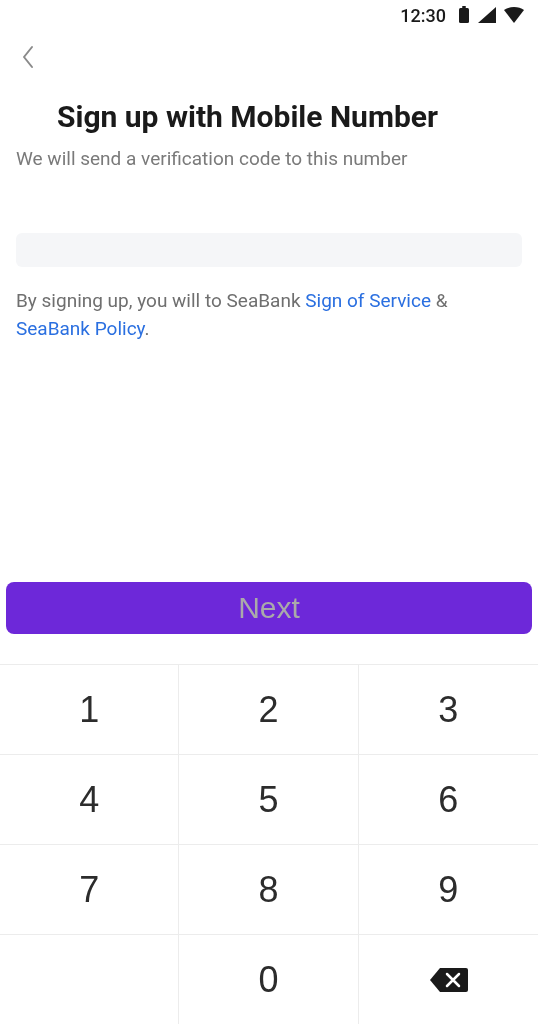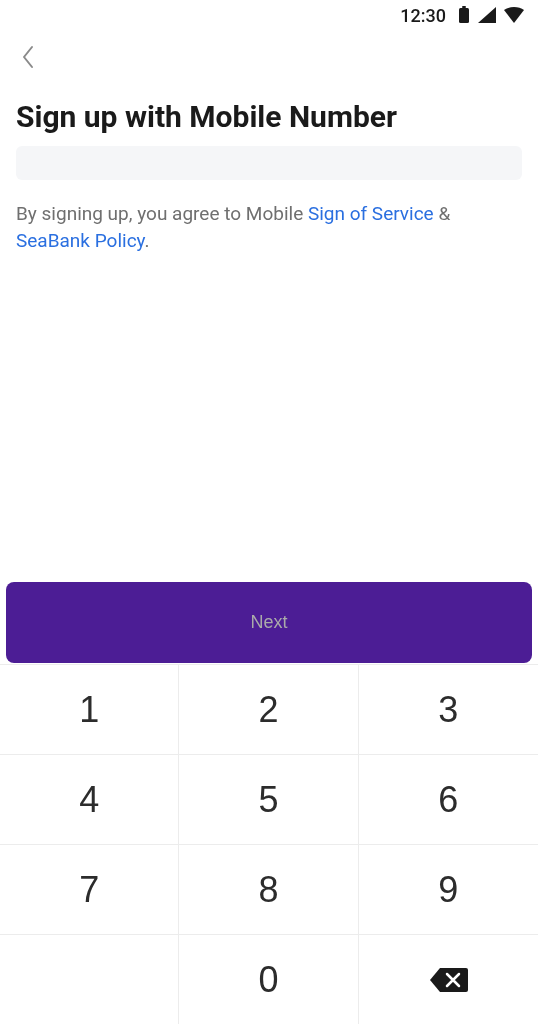--- a/index.html
+++ b/index.html
@@ -42,20 +42,21 @@
     }
     .content {
       padding: 12px 16px 0 16px;
     }
     .title {
       font-size: 30px;
       font-weight: 700;
       color: #1a1a1a;
       line-height: 1.25;
       margin-bottom: 10px;
+      margin-left: 41px;
     }
     .subtitle {
       font-size: 19px;
       color: #7a7a7a;
       line-height: 1.35;
       margin-bottom: 62px;
     }
     .input-card {
       background: #f5f6f8;
       border-radius: 6px;
@@ -83,24 +84,24 @@
     }
     .next-wrap {
       position: absolute;
       left: 0;
       right: 0;
       top: 582px;
       padding: 0 6px;
     }
     .next-btn {
       width: 100%;
-      height: 81px;
-      background: #4c1d95;
+      height: 52px;
+      background: #6d28d9;
       color: #aaaaaa;
-      font-size: 18px;
+      font-size: 30px;
       border: none;
       border-radius: 8px;
       cursor: pointer;
     }
     .keypad {
       position: absolute;
       left: 0;
       right: 0;
       bottom: 0;
       display: grid;
@@ -154,26 +155,27 @@
     <span>
       <svg width="14" height="24" viewBox="0 0 14 24" fill="none">
           <path d="M11 2 L3 12 L11 22" stroke="#8a8a8a" stroke-width="2" stroke-linecap="round" stroke-linejoin="round"></path>
         </svg>
     </span>
   </button>
 </div>
 
 <div class="content">
   <h1 class="title">Sign up with Mobile Number</h1>
+  <p class="subtitle">We will send a verification code to this number</p>
 
   <div class="input-card">
   </div>
 
   <p class="agreement">
-    <span>By signing up, you agree to Mobile </span><a href="#">Sign of Service</a><span> &amp; </span><a href="#">SeaBank Policy</a><span>.</span>
+    <span>By signing up, you will to SeaBank </span><a href="#">Sign of Service</a><span> &amp; </span><a href="#">SeaBank Policy</a><span>.</span>
   </p>
 </div>
 
 <div class="next-wrap">
   <button class="next-btn">Next</button>
 </div>
 
 <div class="keypad">
   <button class="key">1</button>
   <button class="key">2</button>

